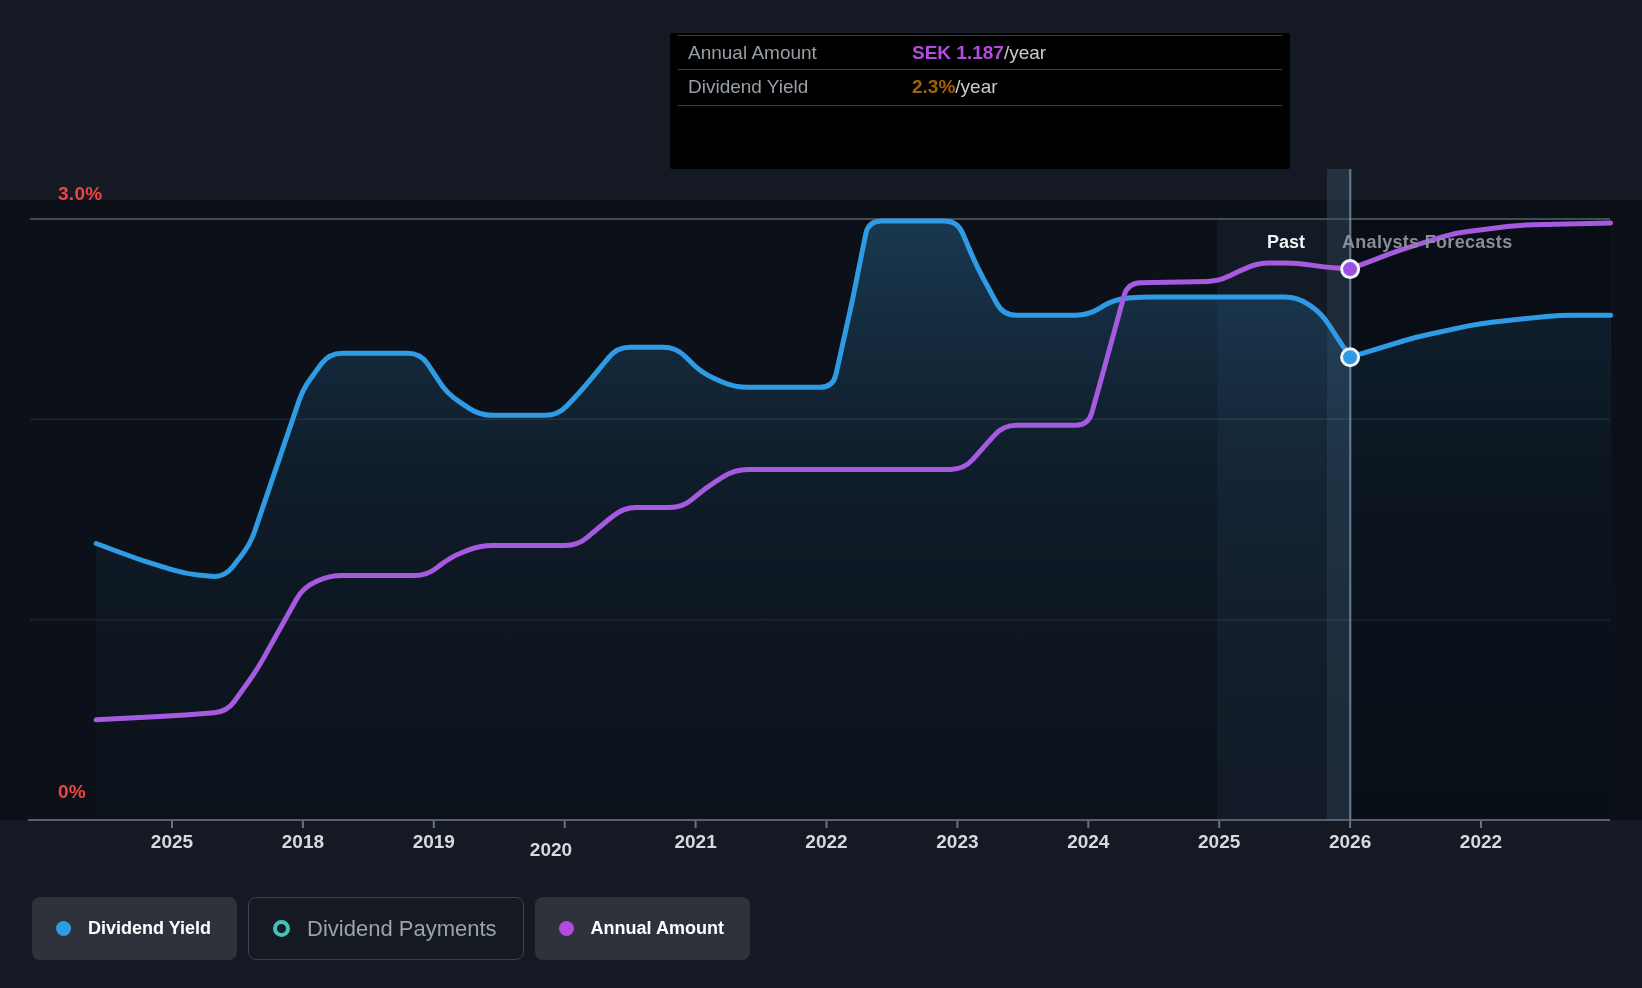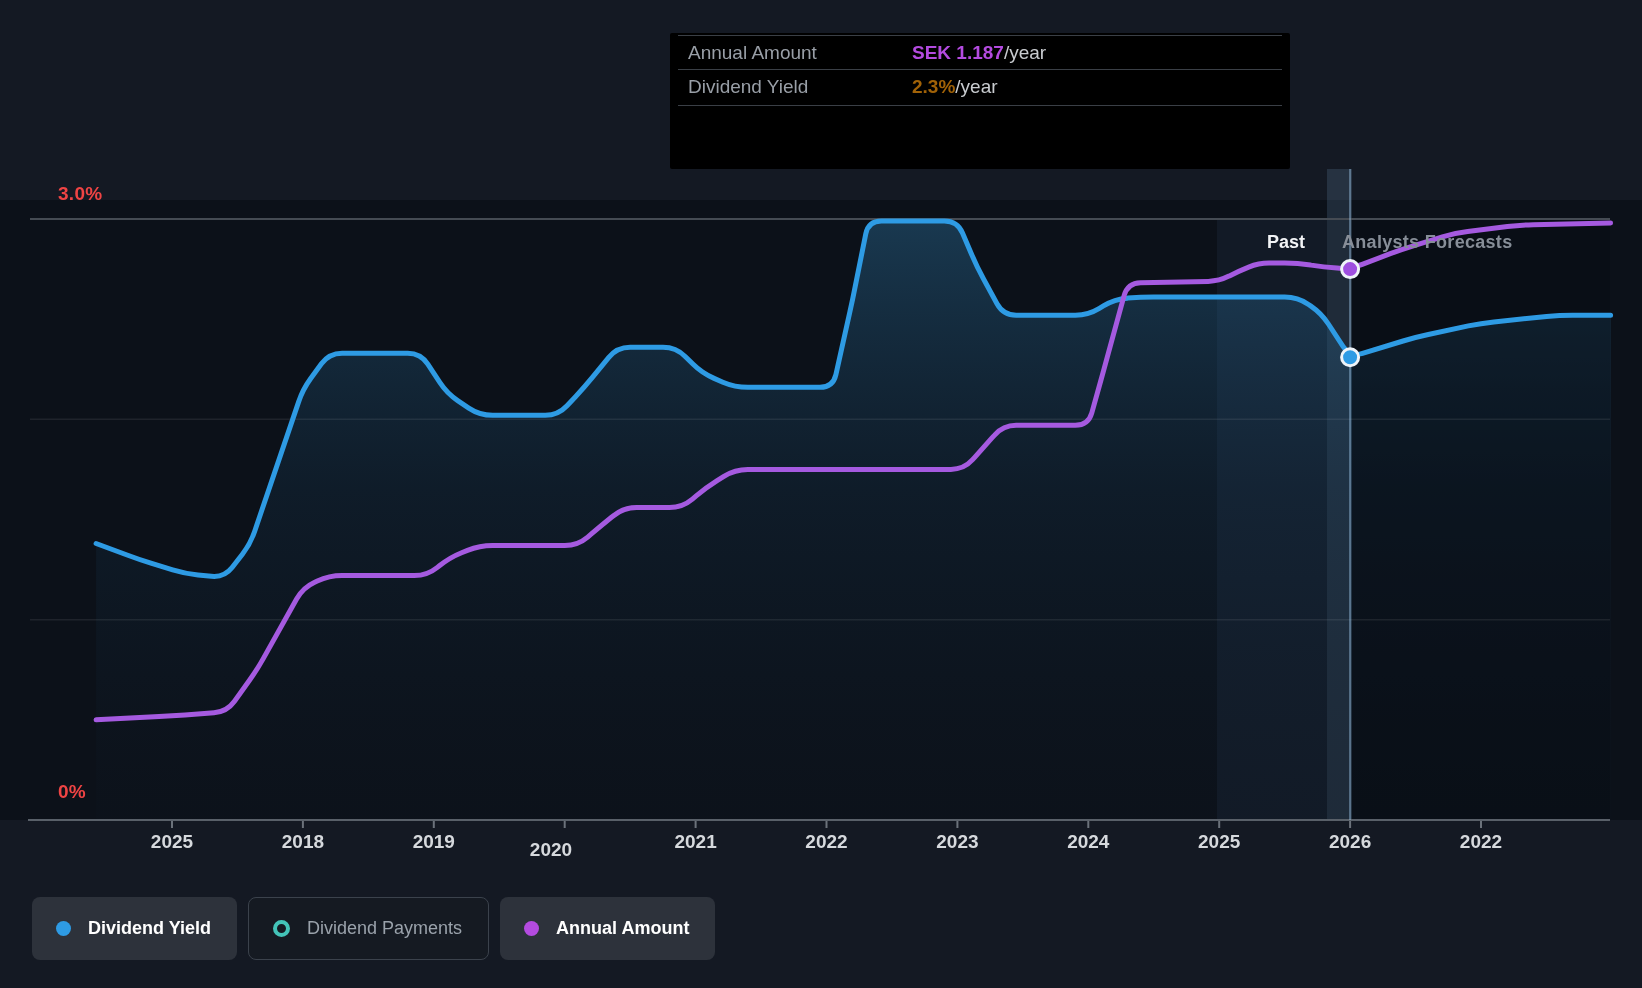--- a/index.html
+++ b/index.html
@@ -31,21 +31,21 @@
   #tooltip .v-blue{color:#a16207;}
   #tooltip .tt-bottom{border-top:1px solid #3a3f46;margin:2px 8px 0 8px;}
   
   #legend{position:absolute;left:32px;top:897px;display:flex;gap:11px;}
   .lg-item{height:63px;border-radius:8px;display:flex;align-items:center;
         padding:0 26px 0 24px;box-sizing:border-box;cursor:pointer;}
   .lg-item.active{background:#2d323b;}
   .lg-item.inactive{background:#151a22;border:1px solid #3b424c;}
   .lg-item .sw{width:15px;height:15px;border-radius:50%;margin-right:17px;flex:0 0 auto;}
   .lg-item.active .lg-text{color:#fff;font-size:18px;font-weight:700;}
-  .lg-item.inactive .lg-text{color:#9aa2ab;font-size:18px;font-weight:500;}
+  .lg-item.inactive .lg-text{color:#9aa2ab;font-size:22px;font-weight:500;}
   .sw-fill-blue{background:#2e9be4;}
   .sw-fill-purple{background:#b44be0;}
   .sw-ring-teal{background:transparent;border:4px solid #43c3b8;width:9px !important;height:9px !important;}
   .sw-ring-pink{background:transparent;border:4px solid #bd3f7d;width:9px !important;height:9px !important;}
 </style>
 </head>
 <body>
 
 <div id="app">
   <div id="plot-bg"></div>

